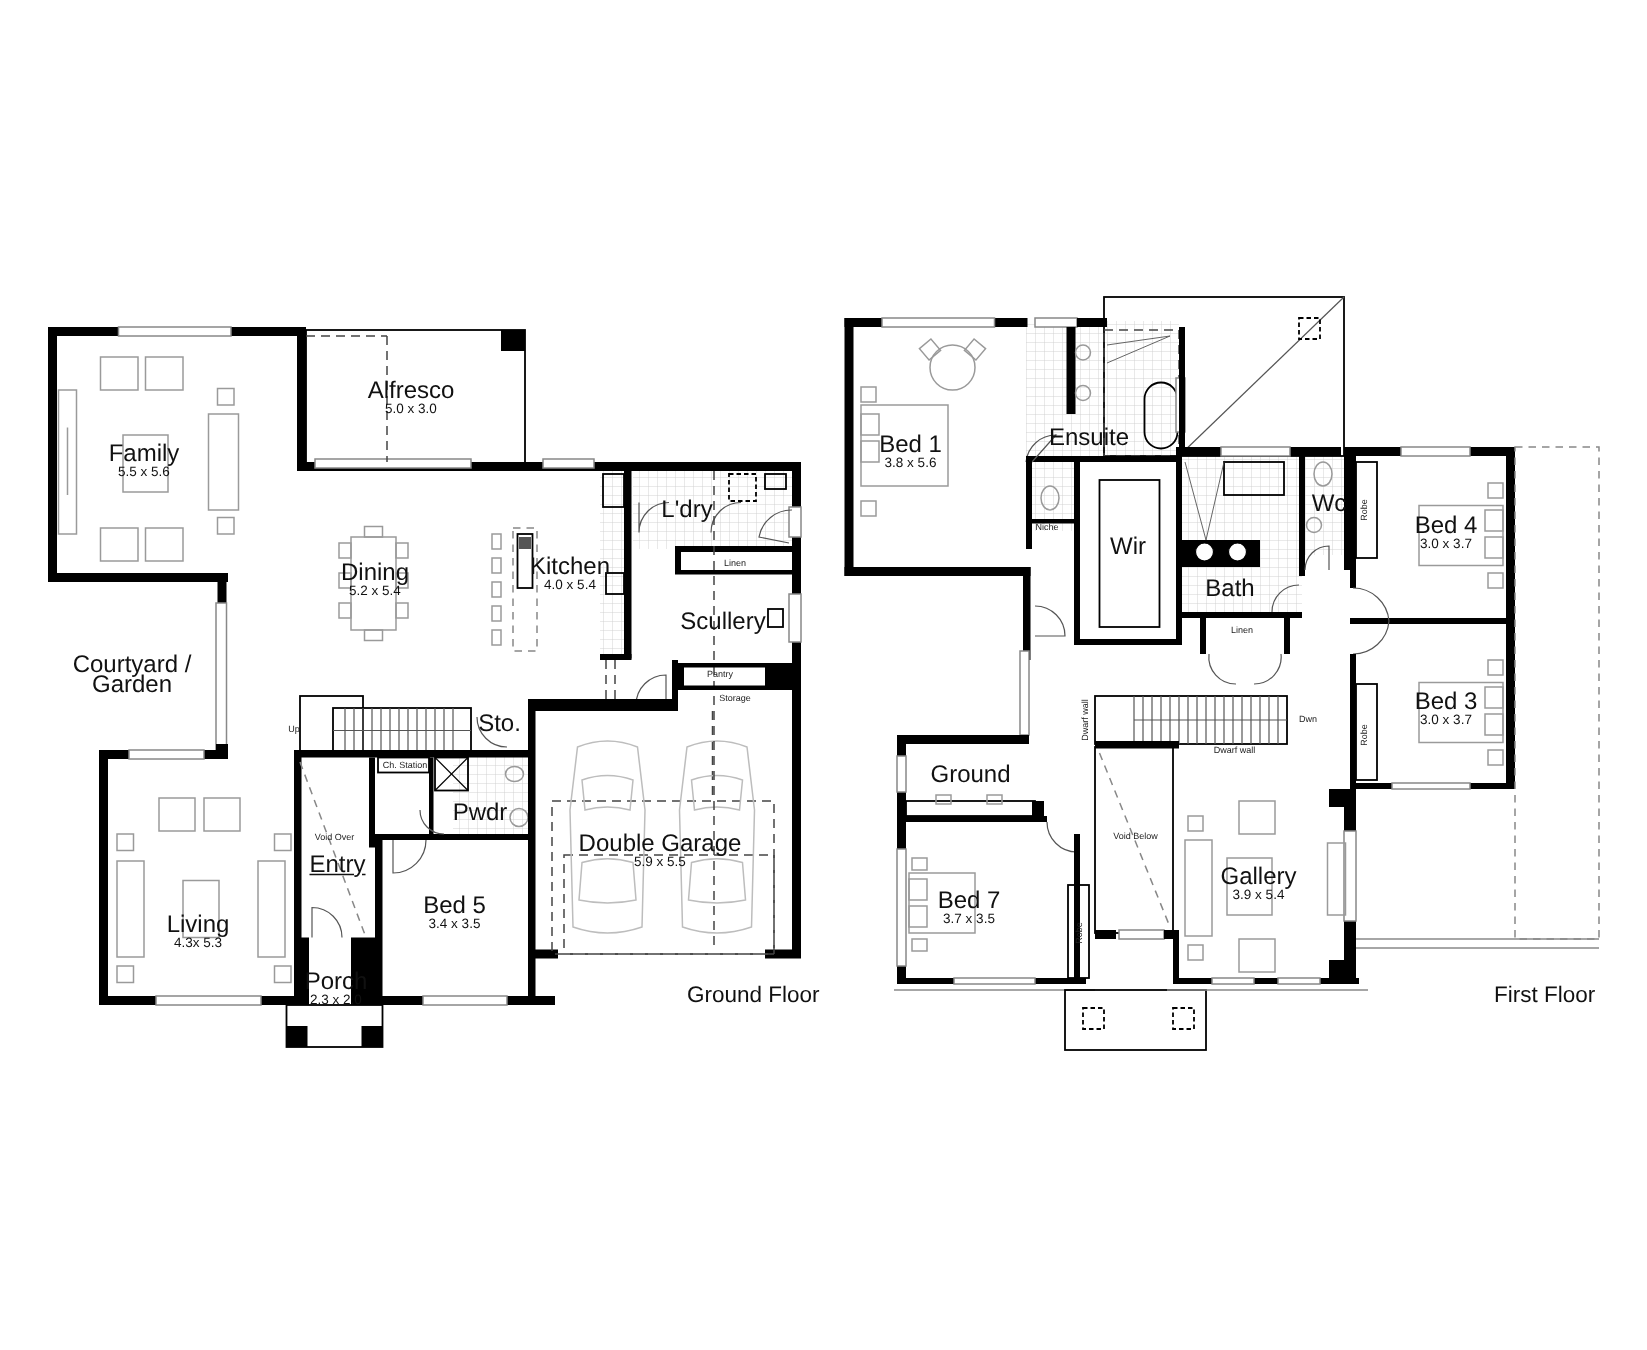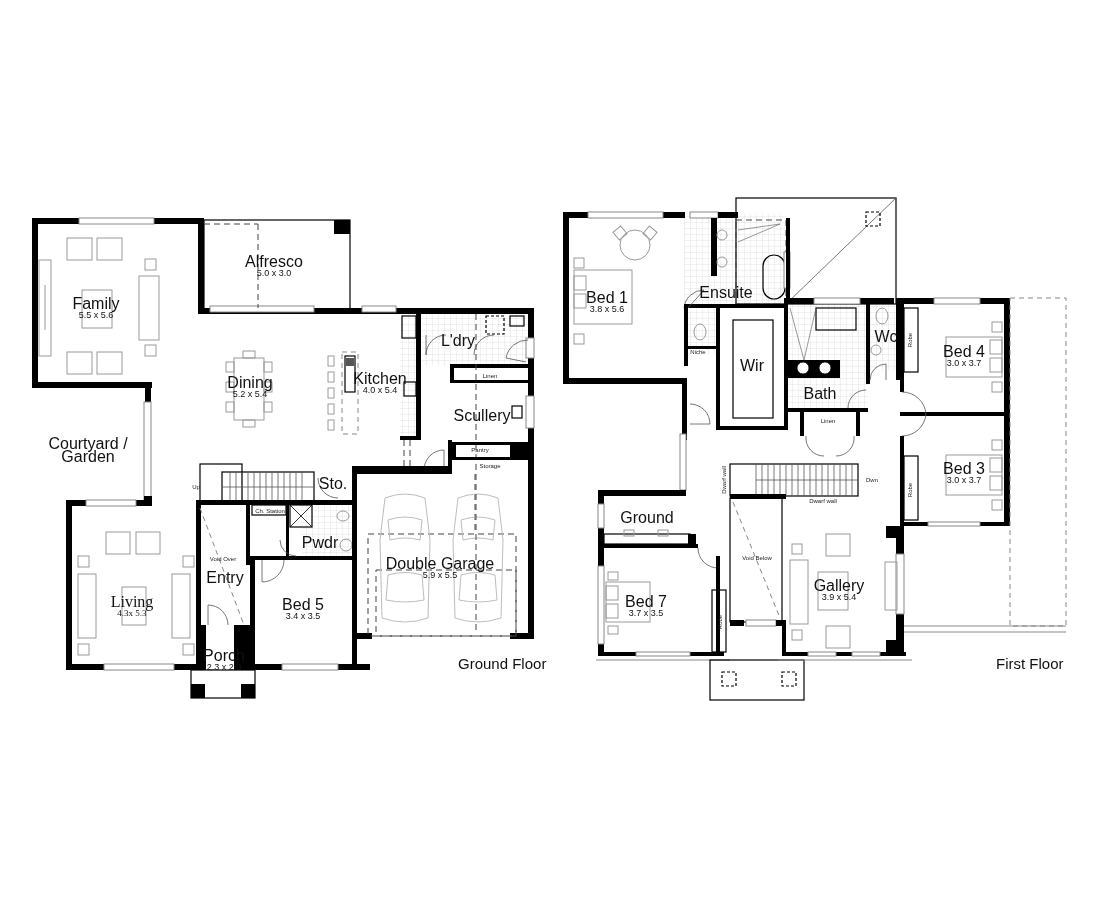--- a/index.html
+++ b/index.html
@@ -411,25 +411,25 @@
 <div class="lbl" style="left:458px;top:340px;text-align:right;">
   <span class="name">L'dry</span>
 </div>
 <div class="lbl" style="left:482px;top:415px;">
   <span class="name">Scullery</span>
 </div>
 <div class="lbl" style="left:88px;top:450px;">
   <span class="name">Courtyard /</span>
   <span class="name">Garden</span>
 </div>
-<div class="lbl" style="left:132px;top:606px;font-family:Liberation Serif, serif;">
+<div class="lbl" style="left:132px;top:622px;">
   <span class="name">Living</span>
   <span class="dim">4.3x 5.3</span>
 </div>
-<div class="lbl" style="left:225px;top:577px;">
+<div class="lbl" style="left:225px;top:577px;text-decoration:underline;">
   <span class="name">Entry</span>
 </div>
 <div class="lbl" style="left:224px;top:660px;">
   <span class="name">Porch</span>
   <span class="dim">2.3 x 2.0</span>
 </div>
 <div class="lbl" style="left:303px;top:609px;">
   <span class="name">Bed 5</span>
   <span class="dim">3.4 x 3.5</span>
 </div>

